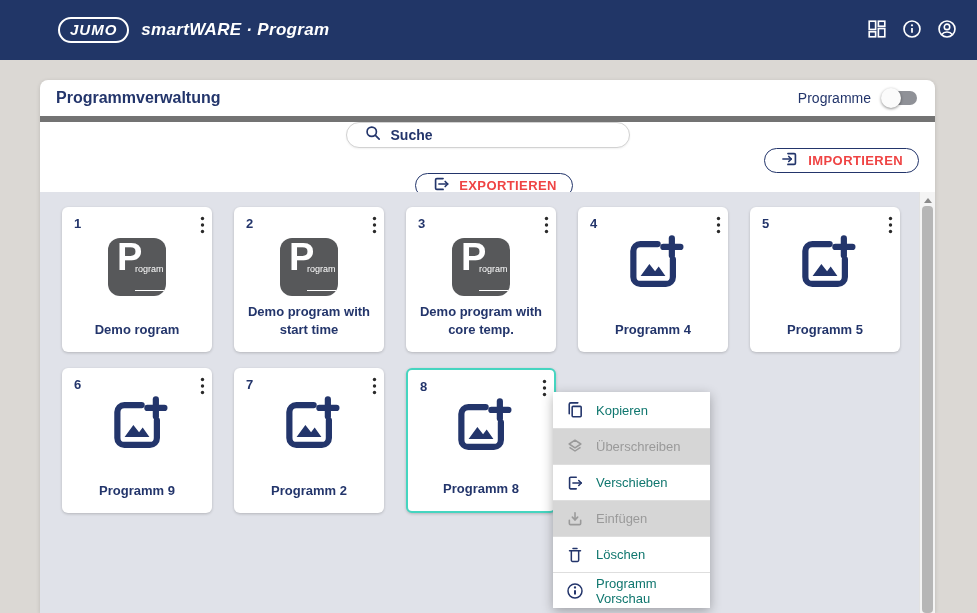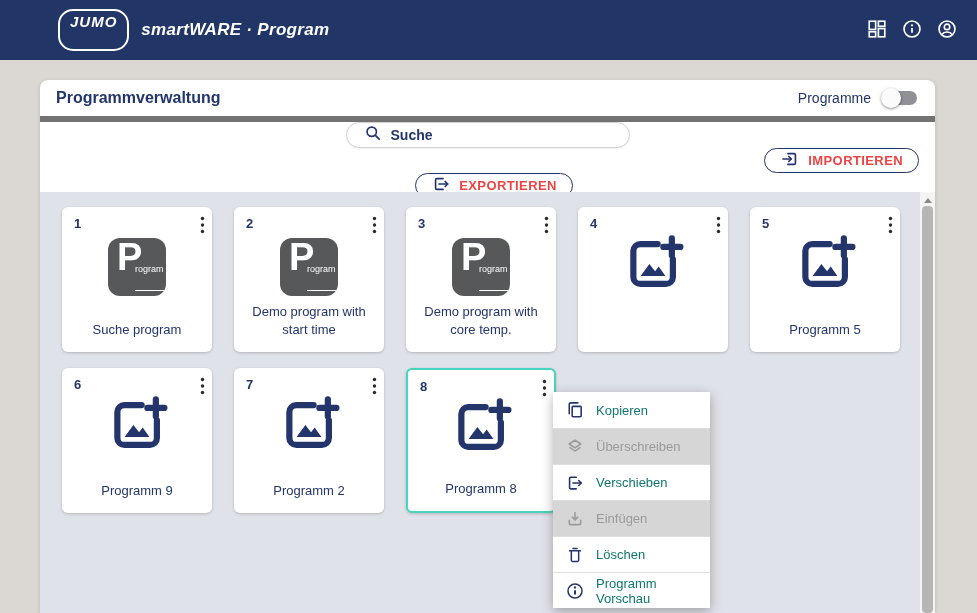--- a/index.html
+++ b/index.html
@@ -9,21 +9,21 @@
     background:#dbd8d4;
     font-family:"Liberation Sans", sans-serif;
   }
   
   .navbar {
     position:absolute; top:0; left:0; width:977px; height:60px;
     background:#213667; display:flex; align-items:center;
     padding:0 18px 0 58px;
   }
   .jumo-pill {
-    border:2.5px solid #fff; border-radius:15px; padding:3px 10px 20px 10px;
+    border:2.5px solid #fff; border-radius:15px; padding:3px 10px 4px 10px;
     color:#fff; font-weight:bold; font-style:italic; font-size:15px;
     letter-spacing:1px; line-height:1;
   }
   .nav-title {
     color:#fff; font-style:italic; font-weight:600; font-size:17px;
     margin-left:12px; letter-spacing:.3px;
   }
   .nav-icons { margin-left:auto; display:flex; align-items:center; gap:11px; }
   .nav-icon-btn { background:none; border:none; cursor:pointer; width:24px; height:24px; display:flex; align-items:center; justify-content:center; }
 
@@ -79,21 +79,21 @@
     width:150px; height:145px; background:#fff; border-radius:6px;
     box-shadow:0 1px 3px rgba(0,0,0,.2); position:relative; cursor:pointer;
   }
   .card.selected { border:2px solid #45d5c0; }
   .card-num { position:absolute; top:9px; left:12px; font-size:13px; font-weight:bold; color:#23356b; }
   .dots-btn { position:absolute; top:7px; right:5px; background:none; border:none; cursor:pointer; padding:2px; }
   .card-icon { position:absolute; top:26px; left:0; right:0; display:flex; justify-content:center; }
   .card-icon.logo-pos { top:31px; }
   .card-label {
     position:absolute; left:5px; right:5px; bottom:13px; text-align:center;
-    font-size:13px; font-weight:normal; color:#23356b; line-height:1.4;
+    font-size:13px; font-weight:bold; color:#23356b; line-height:1.4;
   }
   .prog-logo { width:58px; height:58px; background:#57585a; border-radius:12px; position:relative; }
   .prog-logo .p-big { position:absolute; left:9px; top:-2px; font-size:38px; font-weight:bold; color:#fff; }
   .prog-logo .p-small { position:absolute; left:27px; top:26px; font-size:9px; color:#fff; border-bottom:1px solid #fff; padding-bottom:16px; }
 
   
   .menu {
     position:absolute; left:513px; top:200px; width:157px; z-index:10;
     background:#fff; box-shadow:0 3px 12px rgba(0,0,0,.3); border-radius:2px;
   }
@@ -211,21 +211,21 @@
                 <circle cx="2.5" cy="15.5" r="1.7" fill="#2a2a2a"></circle>
               </svg>
           </span>
         </button>
         <div class="card-icon logo-pos">
           <div class="prog-logo">
               <span class="p-big">P</span>
               <span class="p-small">rogram</span>
             </div>
         </div>
-        <div class="card-label">Suche program</div>
+        <div class="card-label">Demo rogram</div>
       </div>
 
       <div class="card">
         <span class="card-num">2</span>
         <button class="dots-btn">
           <span>
             <svg width="5" height="18" viewBox="0 0 5 18">
                 <circle cx="2.5" cy="2.5" r="1.7" fill="#2a2a2a"></circle>
                 <circle cx="2.5" cy="9" r="1.7" fill="#2a2a2a"></circle>
                 <circle cx="2.5" cy="15.5" r="1.7" fill="#2a2a2a"></circle>
@@ -273,20 +273,21 @@
           </span>
         </button>
         <div class="card-icon">
           <svg width="62" height="62" viewBox="0 0 24 24" fill="none">
             <path d="M13.8 4.3 H7.1 C5.6 4.3 4.4 5.5 4.4 7 V17 C4.4 18.5 5.6 19.7 7.1 19.7 H17 C18.5 19.7 19.7 18.5 19.7 17 V10.2" stroke="#23356b" stroke-width="2.4" stroke-linecap="round"></path>
             <line x1="19.3" y1="2.1" x2="19.3" y2="8.7" stroke="#23356b" stroke-width="2.4" stroke-linecap="round"></line>
             <line x1="16" y1="5.4" x2="22.6" y2="5.4" stroke="#23356b" stroke-width="2.4" stroke-linecap="round"></line>
             <path d="M7.2 16.6 L10.6 12 L12.8 14.8 L14.2 13 L16.8 16.6 Z" fill="#23356b"></path>
           </svg>
         </div>
+        <div class="card-label">Programm 4</div>
       </div>
 
       <div class="card">
         <span class="card-num">5</span>
         <button class="dots-btn">
           <span>
             <svg width="5" height="18" viewBox="0 0 5 18">
                 <circle cx="2.5" cy="2.5" r="1.7" fill="#2a2a2a"></circle>
                 <circle cx="2.5" cy="9" r="1.7" fill="#2a2a2a"></circle>
                 <circle cx="2.5" cy="15.5" r="1.7" fill="#2a2a2a"></circle>

